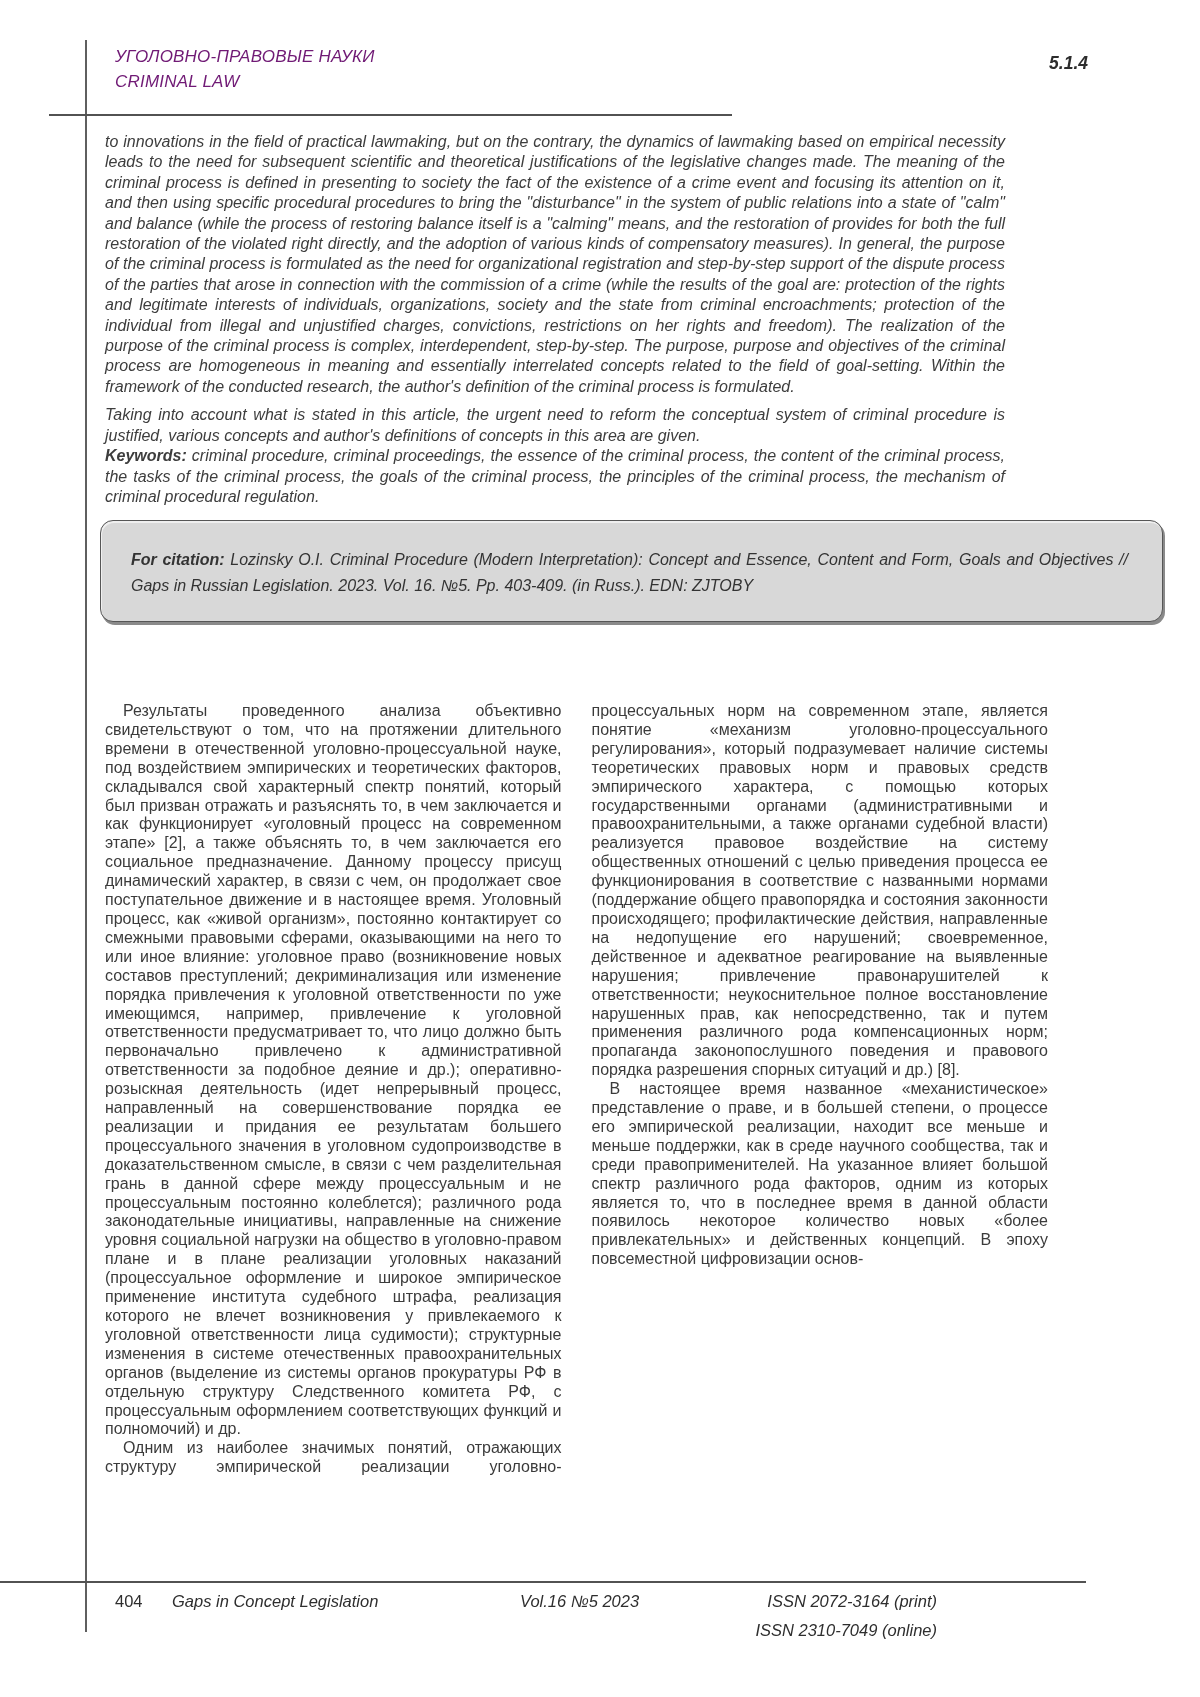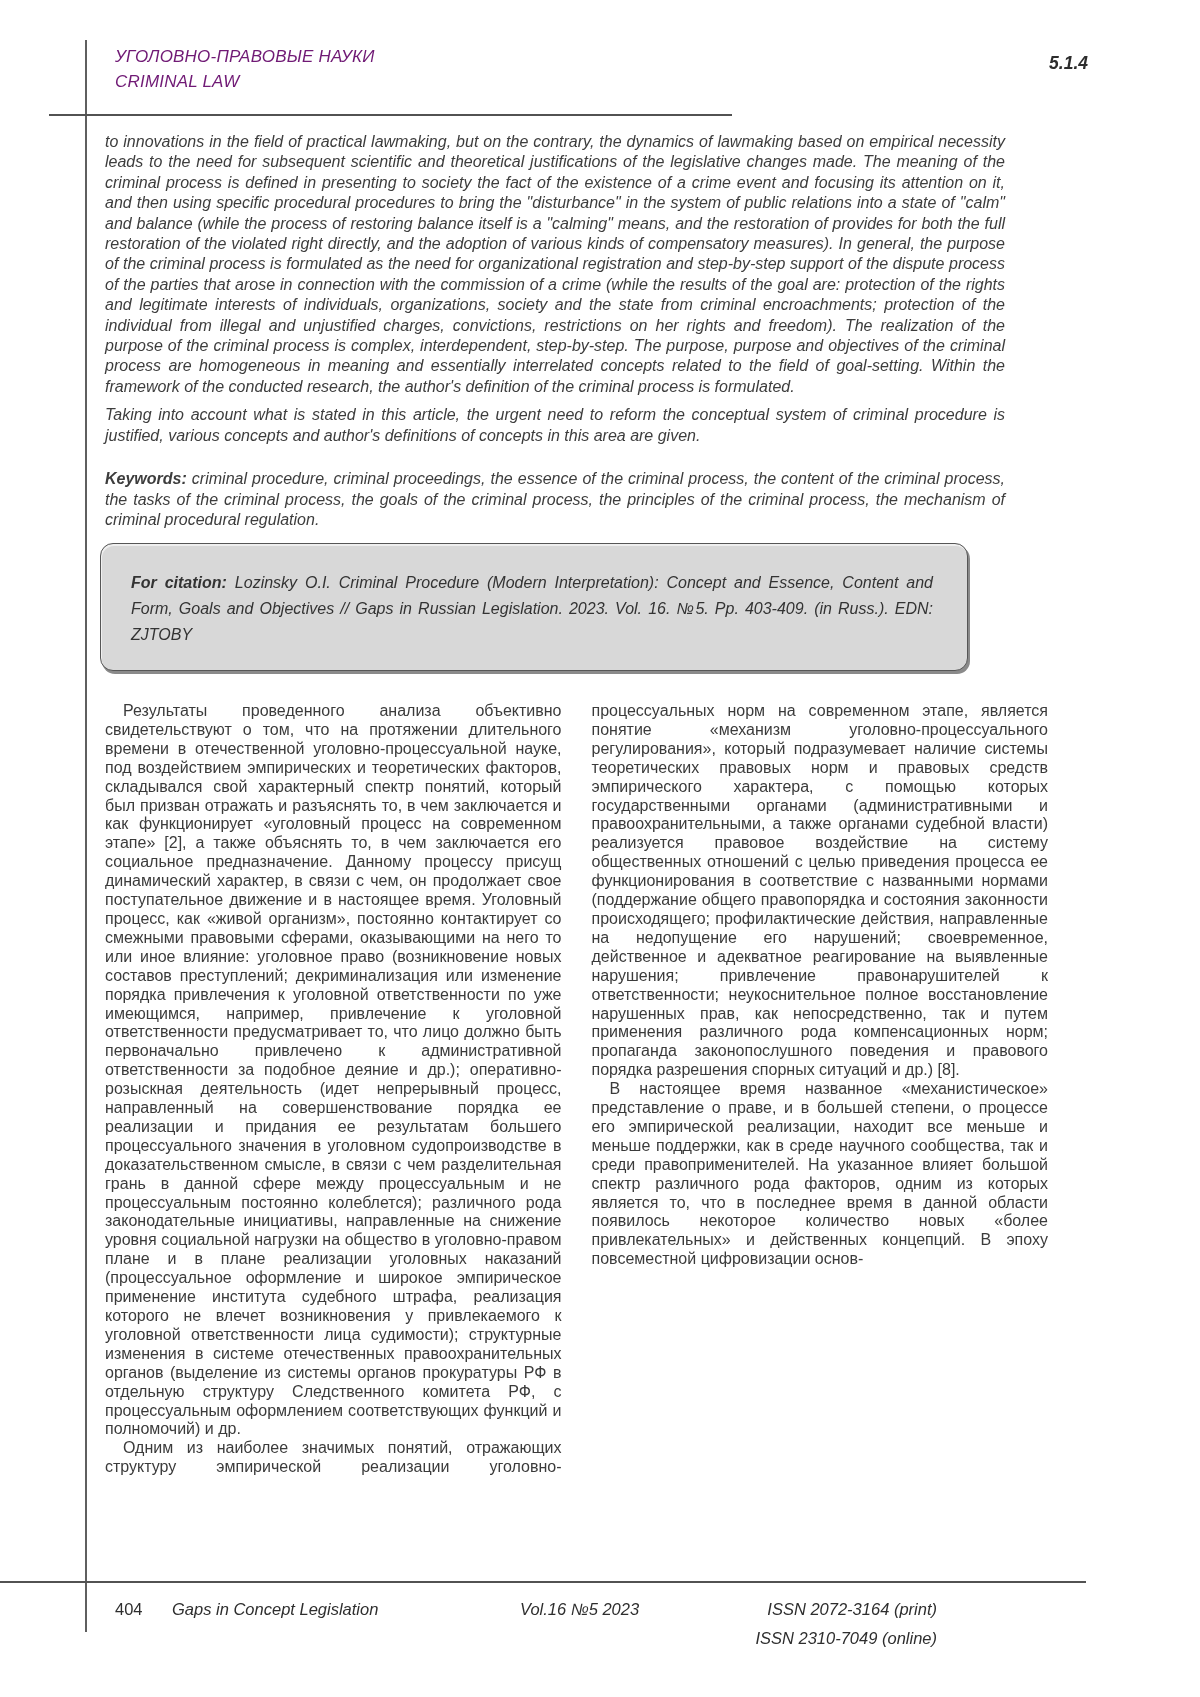--- a/index.html
+++ b/index.html
@@ -19,41 +19,41 @@
             font-size:17px; line-height:25px; color:#701a75; letter-spacing:0.2px; }
   .spec-code { position:absolute; top:53px; right:112px; font-weight:bold; font-style:italic;
                font-size:17.5px; color:#2d2d2d; }
 
   
   .abstract { position:absolute; left:105px; top:132px; width:900px;
               font-style:italic; font-size:16px; line-height:20.4px;
               text-align:justify; color:#3d3d3d; }
   .abs-p { margin:0; }
   .abs-p.p2 { margin-top:8px; }
-  .abs-p.keywords { margin-top:23px; }
+  .abs-p.keywords { margin-top:0; }
   .bold { font-weight:bold; }
 
   
-  .citation-box { margin-top:13px; margin-left:-5px; width:868px; box-sizing:border-box;
+  .citation-box { margin-top:13px; margin-left:-5px; width:1063px; box-sizing:border-box;
                   background:#d8d8d8; border:1.5px solid #565656; border-radius:13px;
                   padding:26px 34px 22px 30px;
                   box-shadow:2px 3px 0 #8a8a8a, inset 1px 2px 0 #efefef; }
   .cite-p { margin:0; font-size:16px; line-height:26px; text-align:justify; color:#333333; }
 
   
   .columns { position:absolute; left:105px; top:702px; width:943px; height:778px;
              columns:2; column-gap:30px; column-fill:auto; overflow:hidden;
              font-size:16px; line-height:18.9px; text-align:justify; color:#3b3b3b; }
   .columns h2 { font-size:19px; font-weight:400; letter-spacing:1px; margin:2px 0 16px 0;
                 color:#474747; text-align:left; }
   .columns p { margin:0; text-indent:18px; }
 
   
   .footer { position:absolute; left:0; top:1592px; width:1052px; height:70px;
-            font-size:16.5px; font-style:italic; color:#2e2e2e;margin-top:8px; }
+            font-size:16.5px; font-style:italic; color:#2e2e2e; }
   .f-page { position:absolute; left:115px; top:0; font-style:normal; }
   .f-journal { position:absolute; left:172px; top:0; }
   .f-vol { position:absolute; left:520px; top:0; width:240px; text-align:left; }
   .f-issn1 { position:absolute; right:115px; top:0; }
   .f-issn2 { position:absolute; right:115px; top:29px; }
 </style>
 </head>
 <body>
 
 <div class="vrule"></div>

